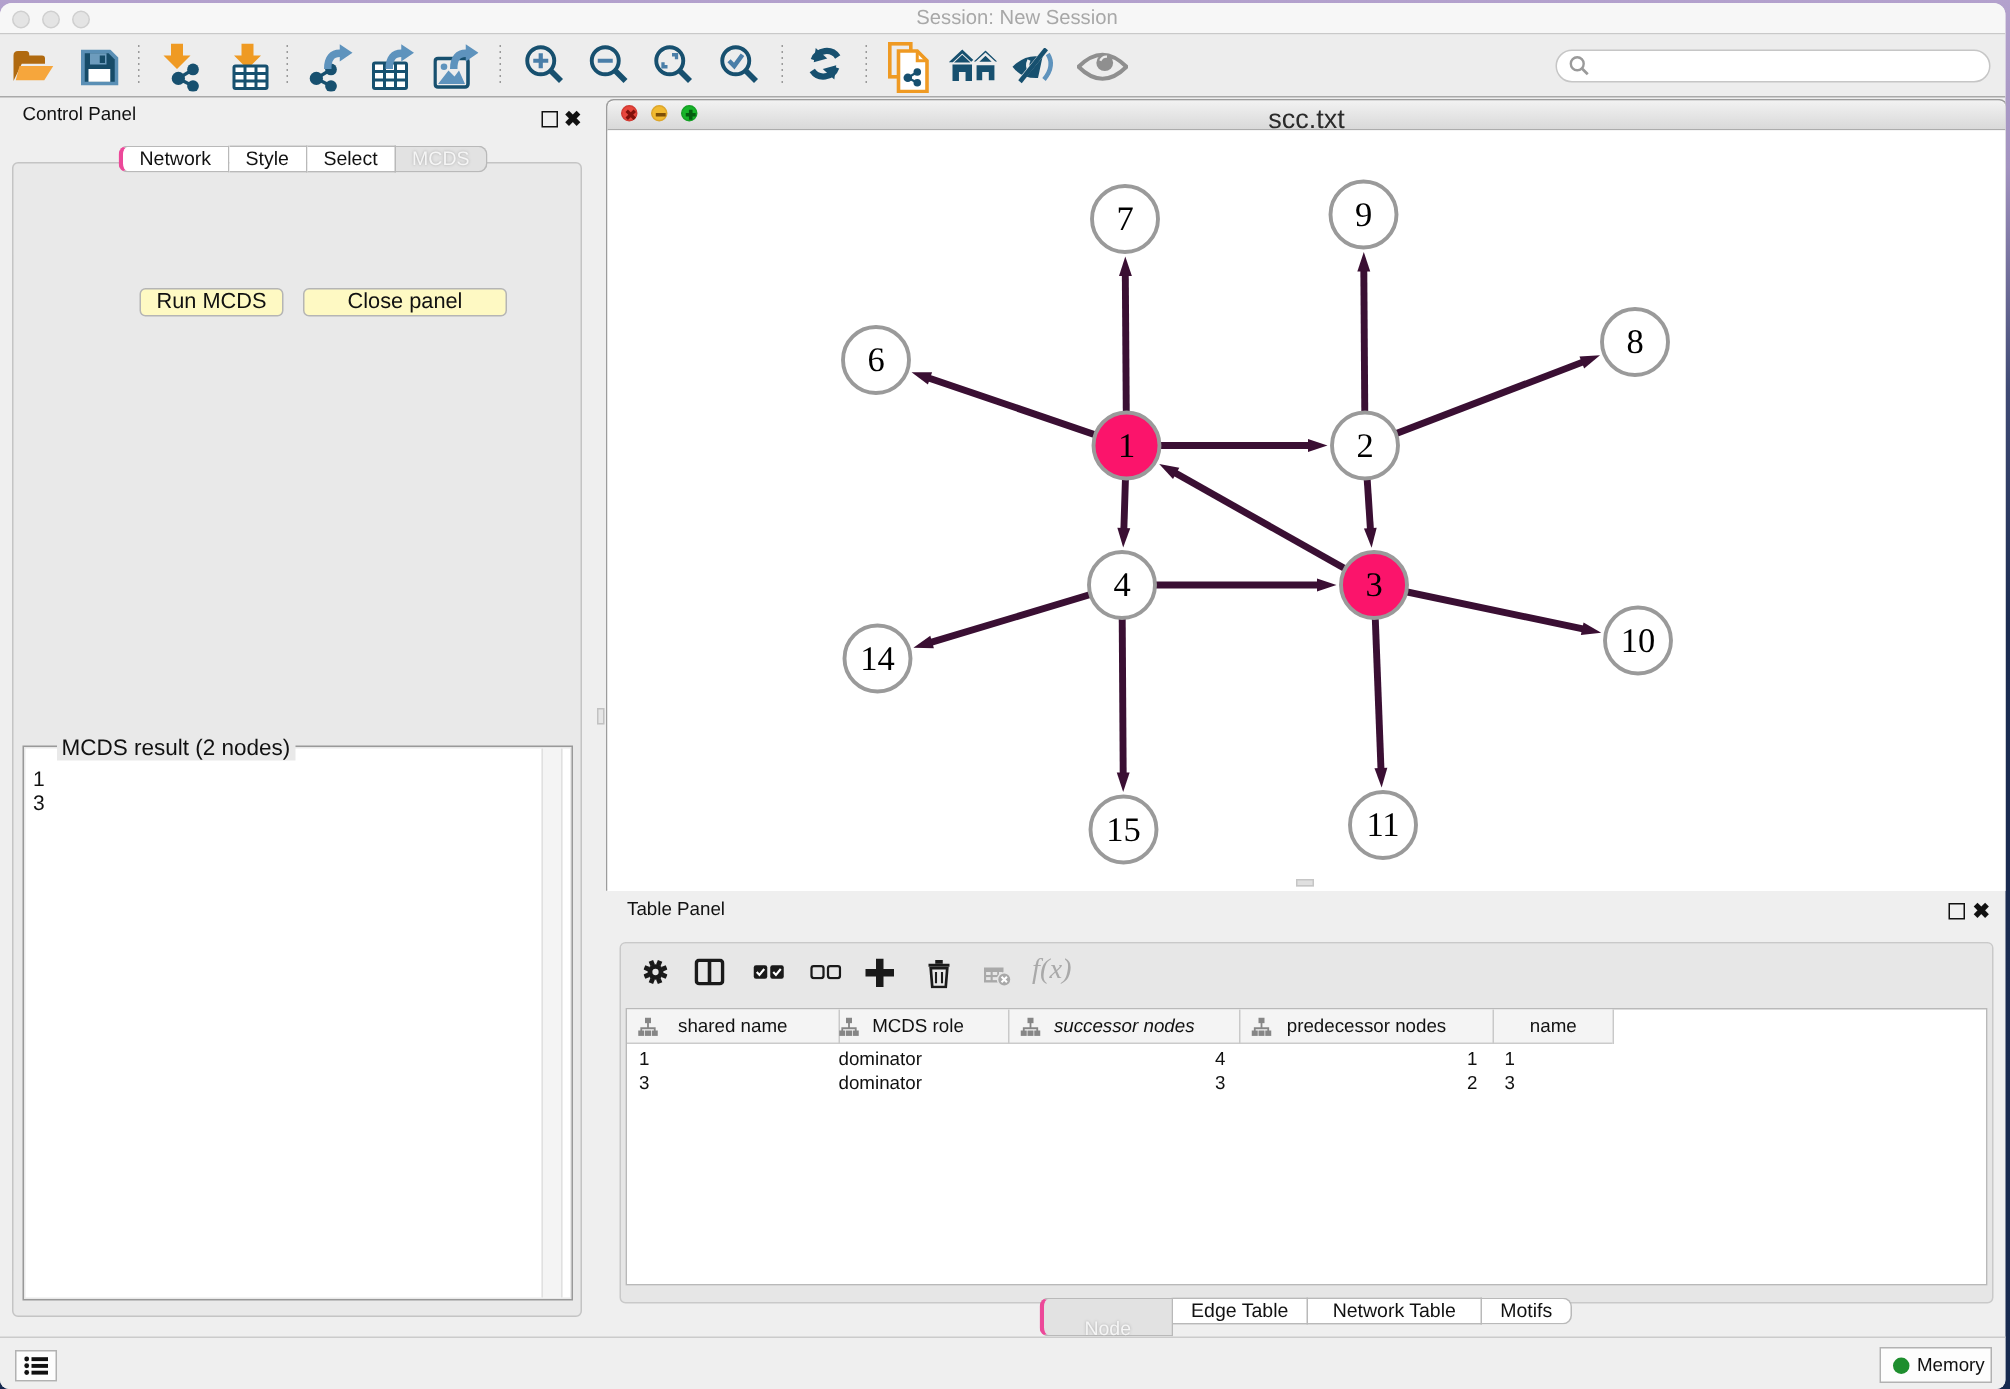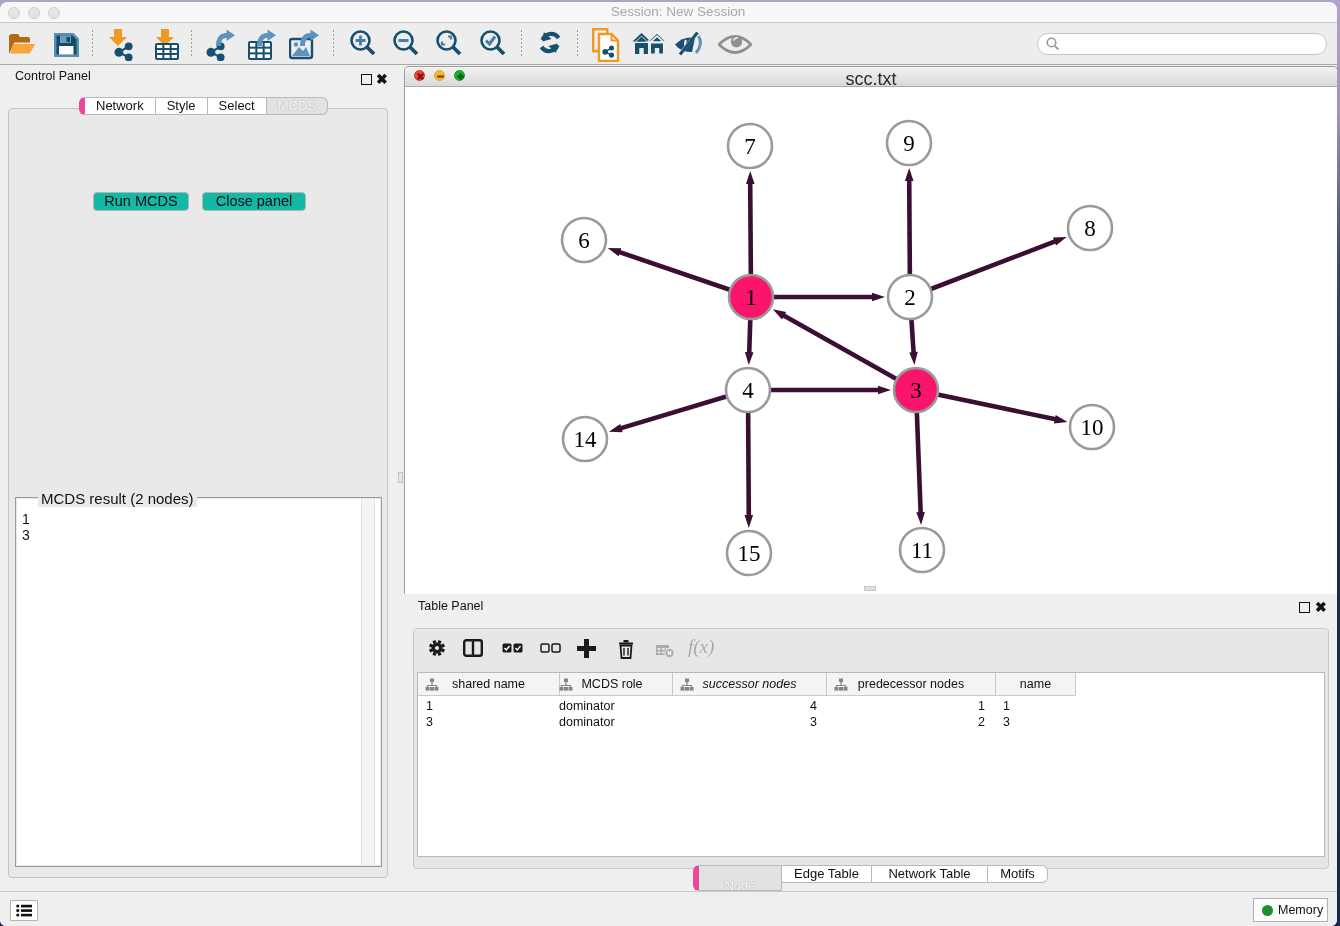--- a/index.html
+++ b/index.html
@@ -10,27 +10,27 @@
 #wtitle { position:absolute; top:2px; left:0; width:100%; text-align:center; font-size:13.5px; color:#a8a8a8;padding-left:19px; }
 #toolbar { position:absolute; left:0; top:21px; width:100%; height:42px; background:#ededed; border-bottom:1px solid #a9a9a9; }
 .tbi { position:absolute; }
 .tsep { position:absolute; top:7px; height:28px; width:1px; background-image:linear-gradient(#9a9a9a 40%, rgba(0,0,0,0) 0%); background-size:1px 4px; }
 #searchbox { position:absolute; left:1037px; top:10px; width:290px; height:22px; background:#fff; border:1px solid #c6c6c6; border-radius:12px; }
 #cp-title { position:absolute; left:15px; top:67px; font-size:12.5px; color:#111; }
 .paneled { position:absolute; width:11px; height:11px; border:1.6px solid #111; background:transparent; }
 .panelx { position:absolute; font-size:14px; font-weight:bold; color:#111; line-height:12px; }
 .tabrow { display:flex; }
 .tab { height:18px; background:#fff; border:1px solid #b9b9b9; border-left:none; font-size:13px; color:#111; text-align:center; line-height:16px; padding:0 11px; }
-.tab.first { border-left:6px solid #ec4899; border-radius:6px 0 0 6px; }
+.tab.first { border-left:3px solid #ec4899; border-radius:6px 0 0 6px; }
 .tab.last { border-radius:0 6px 6px 0; }
 .tab.sel { background:#e2e2e2; color:#f5f5f5; text-shadow:0 0 2px #a8a8a8; }
 #cp-inner { position:absolute; left:8px; top:106px; width:380px; height:770px; background:#e9e9e9; border:1px solid #c4c4c4; border-radius:4px; }
 #opt-label { position:absolute; left:5px; top:134px; width:396px; text-align:center; font-size:15px; letter-spacing:0.35px; color:#111; }
 #dropdown { position:absolute; left:45px; top:158px; width:326px; height:22px; background:#fff; border:1px solid #b5b5b5; border-radius:5px; font-size:14.5px; color:#111; line-height:20px; padding-left:12px; }
-.btn { position:absolute; height:19px; background:#14b8a6; border:1px solid #b5b5b5; border-radius:4px; font-size:14.5px; color:#111; text-align:center; line-height:17px; }
+.btn { position:absolute; height:19px; background:#fef9c3; border:1px solid #b5b5b5; border-radius:4px; font-size:14.5px; color:#111; text-align:center; line-height:17px; }
 #fieldset { position:absolute; left:15px; top:495px; width:367px; height:370px; border:1px solid #999; }
 #fieldset-legend { position:absolute; left:22px; top:-8px; background:#e9e9e9; font-size:15px; color:#111; padding:0 3px; }
 #fieldset-white { position:absolute; left:1px; top:1px; right:1px; bottom:1px; background:#fff; }
 #fieldset-scroll { position:absolute; right:5px; top:0; bottom:0; width:14px; background:#f4f4f4; border-left:1px solid #e0e0e0; border-right:1px solid #e0e0e0; }
 #fieldset-text { position:absolute; left:5px; top:12px; font-size:14px; color:#111; line-height:16px; }
 #netwin { position:absolute; left:404px; top:64px; width:934px; height:528px; border:1px solid #9c9c9c; border-bottom:1px solid #dadada; border-radius:5px 5px 0 0; background:#fff; }
 #nettitle { position:absolute; left:0; top:0; width:100%; height:20px; background:linear-gradient(#f2f2f2,#d9d9d9); border-bottom:1px solid #acacac; border-radius:5px 5px 0 0; }
 #nettitle span { position:absolute; width:100%; text-align:center; top:2px; font-size:18px; color:#2b2b2b; }
 .mac { position:absolute; top:3px; width:11px; height:11px; border-radius:50%; }
 #netcanvas { position:absolute; left:0; top:20px; width:932px; height:507px; background:#fff; overflow:hidden; }
@@ -194,21 +194,21 @@
   <div class="paneled" style="left:361px; top:72px;"></div>
   <div class="panelx" style="left:376px; top:71px;">✖</div>
   <div id="cp-inner"></div>
   <div class="tabrow" style="position:absolute; left:79px; top:95px;">
     <div class="tab first">Network</div>
     <div class="tab">Style</div>
     <div class="tab">Select</div>
     <div class="tab last sel">MCDS</div>
   </div>
   <div class="btn" style="left:93px; top:190px; width:96px;">Run MCDS</div>
-  <div class="btn" style="left:202px; top:190px; width:104px;">Close panel</div>
+  <div class="btn" style="left:202px; top:190px; width:136px;">Close panel</div>
   <div id="fieldset">
     <div id="fieldset-white">
       <div id="fieldset-scroll"></div>
       <div id="fieldset-text">1<br>3</div>
     </div>
     <div id="fieldset-legend">MCDS result (2 nodes)</div>
   </div>
   <div id="netwin">
     <div id="nettitle">
       <span>scc.txt</span>

